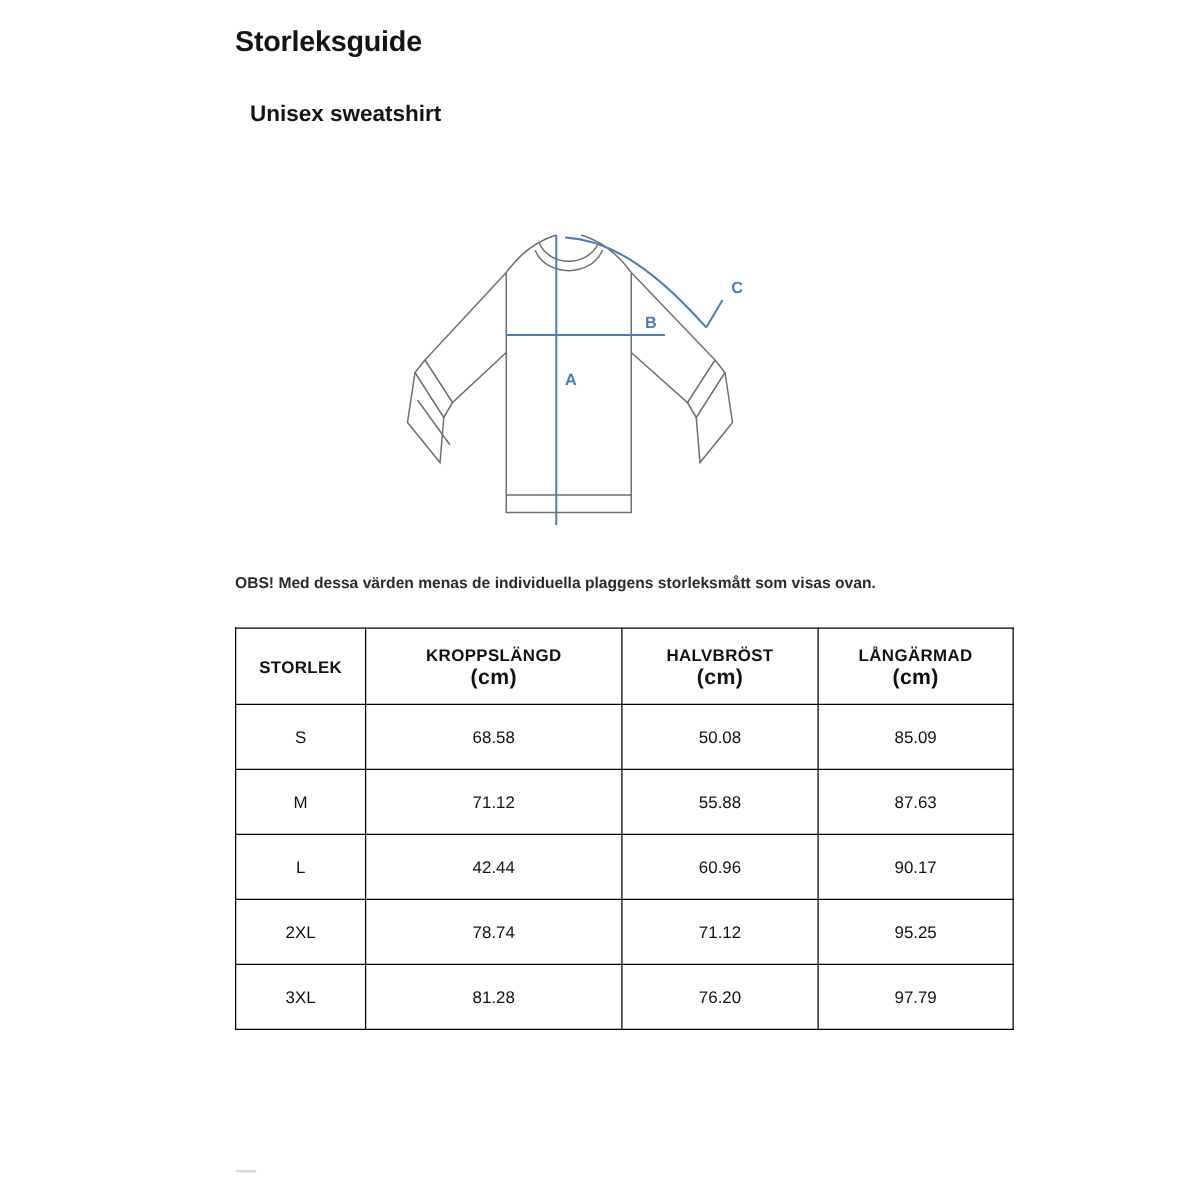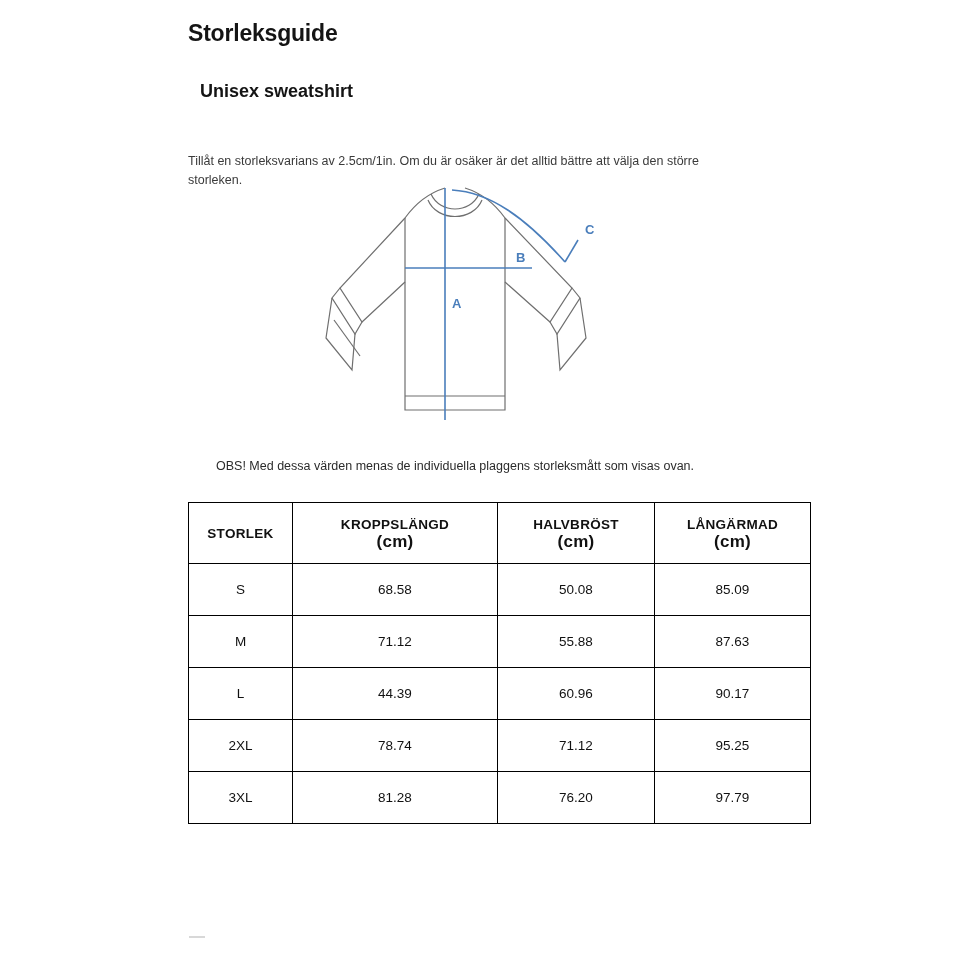--- a/index.html
+++ b/index.html
@@ -47,22 +47,21 @@
     font-size: 12.5px;
     line-height: 19px;
     color: #3a3a3a;
     padding-top: 37px;
     width: 562px;
   }
   .note {
     font-size: 12.5px;
     line-height: 18px;
     color: #2b2b2b;
-    font-weight: 400;
-    margin-left: 28px;
+    font-weight: 700;
   }
   
   .illustration {
     position: absolute;
     left: 300px;
     top: 170px;
     width: 340px;
     height: 260px;
   }
   .illustration svg {
@@ -114,21 +113,20 @@
   }
 </style>
 </head>
 <body>
 
 <div class="page">
 
   <div class="content">
     <h1 class="title">Storleksguide</h1>
     <h2 class="subtitle">Unisex sweatshirt</h2>
-    <p class="intro">Tillåt en storleksvarians av 2.5cm/1in. Om du är osäker är det alltid bättre att välja den större storleken.</p>
   </div>
 
   <div class="illustration">
     <svg width="340" height="260" viewBox="0 0 340 260" xmlns="http://www.w3.org/2000/svg">
       <g fill="none" stroke="#6f6f6f" stroke-width="1.2">
 
         <path d="M105 48 L105 240 L205 240 L205 48"></path>
 
         <path d="M105 48 C118 30 132 22 145 18"></path>
         <path d="M205 48 C192 30 178 22 165 18"></path>
@@ -197,21 +195,21 @@
         <td>85.09</td>
       </tr>
       <tr>
         <td>M</td>
         <td>71.12</td>
         <td>55.88</td>
         <td>87.63</td>
       </tr>
       <tr>
         <td>L</td>
-        <td>44.39</td>
+        <td>42.44</td>
         <td>60.96</td>
         <td>90.17</td>
       </tr>
       <tr>
         <td>2XL</td>
         <td>78.74</td>
         <td>71.12</td>
         <td>95.25</td>
       </tr>
       <tr>

